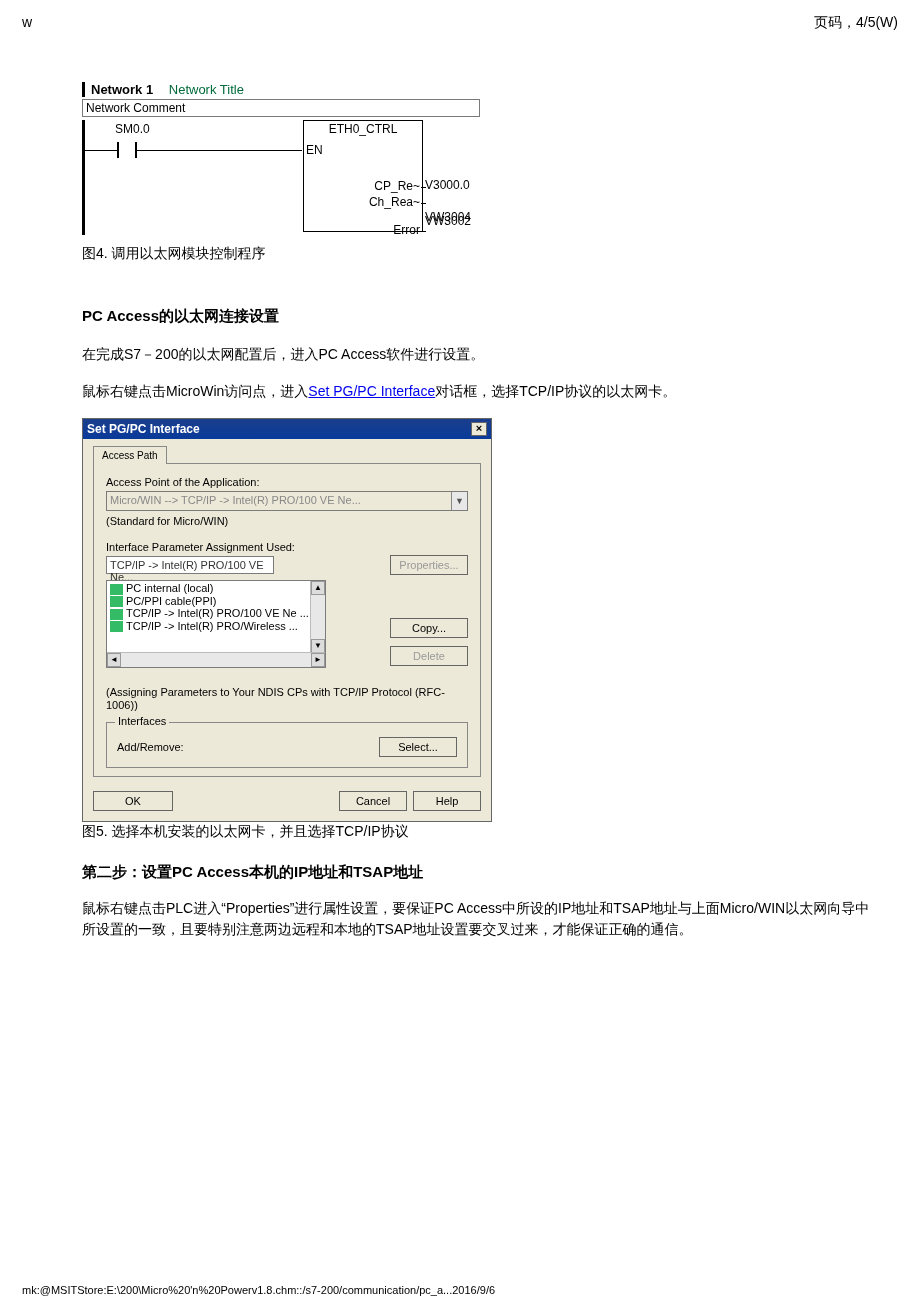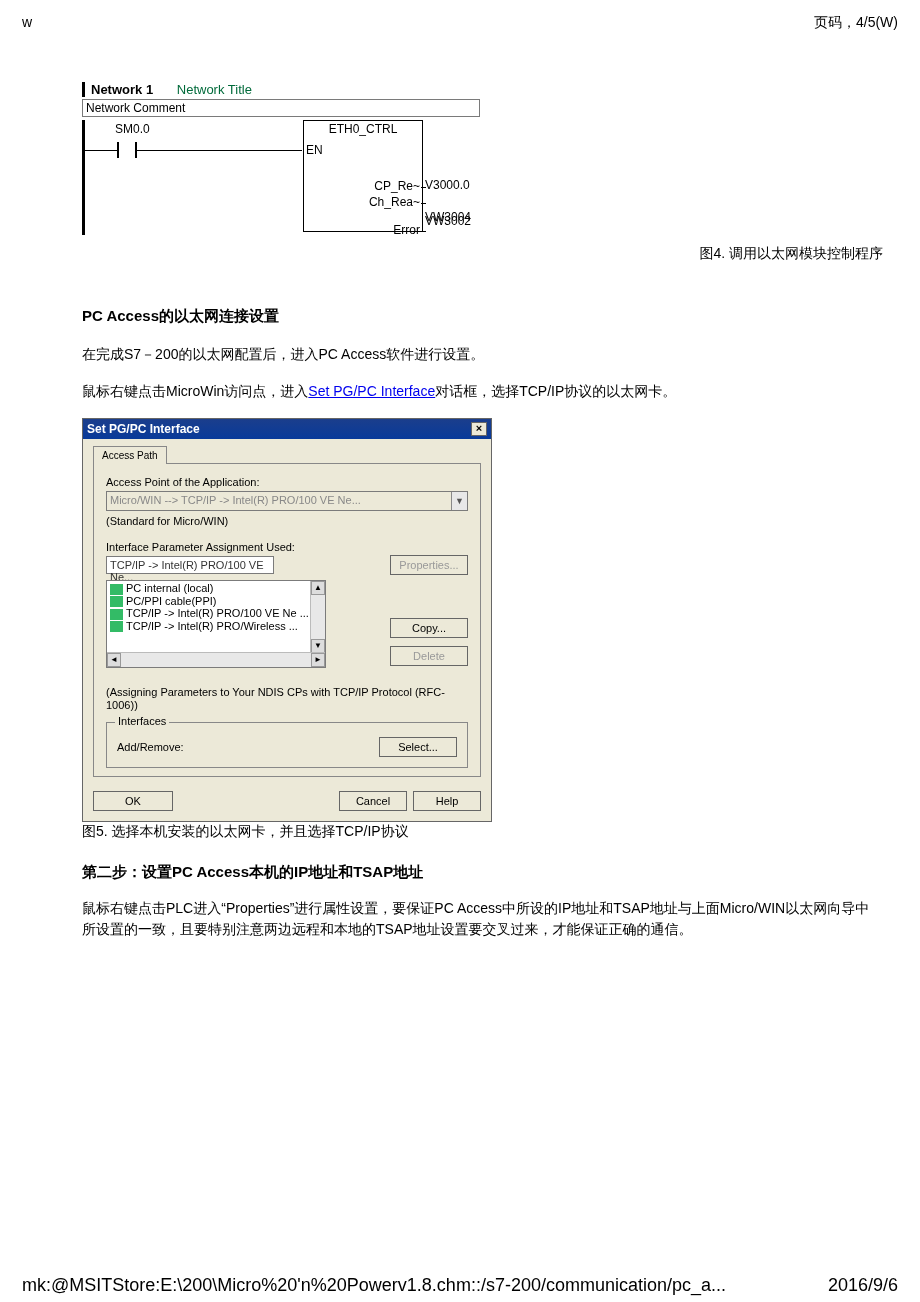--- a/index.html
+++ b/index.html
@@ -26,21 +26,21 @@
       margin-bottom: 10px;
     }
     .network-header {
       border-left: 3px solid #000;
       padding-left: 6px;
       font-size: 13px;
       font-family: Arial, sans-serif;
       margin-bottom: 2px;
     }
     .network-header b { font-weight: bold; }
-    .network-title-text { color: #006a3a; margin-left: 20px; }
+    .network-title-text { color: #006a3a; margin-left: 12px; }
     .network-comment {
       border: 1px solid #7a7a7a;
       font-size: 12px;
       padding: 1px 3px;
       font-family: Arial, sans-serif;
       width: 398px;
       background: #fff;
     }
     .ladder {
       position: relative;
@@ -97,21 +97,21 @@
       border-top: 1px solid #000;
     }
     .fb-ext {
       position: absolute;
       font-size: 12px;
       left: 340px;
       width: 60px;
       text-align: left;
     }
 
-    .caption { font-size: 14px; margin-top: 2px; margin-bottom: 44px; text-align: right; }
+    .caption { font-size: 14px; margin-top: 2px; margin-bottom: 44px; }
     h3.sec1 { font-size: 15px; font-weight: bold; margin: 20px 0 18px 0; }
     h3.sec2 { font-size: 15px; font-weight: bold; margin: 20px 0 16px 0; }
     p.para { font-size: 14px; line-height: 1.5; margin-bottom: 16px; }
     a.dlg-link { color: #0000ee; text-decoration: underline; }
 
     
     .dlg {
       width: 410px;
       border: 1px solid #666;
       font-family: Tahoma, Arial, sans-serif;
@@ -224,24 +224,24 @@
     }
     .dlg-footer .spacer { flex:1; }
     .dlg-footer .dlg-btn { width:68px; }
 
     .caption2 { font-size:14px; margin-top:1px; margin-bottom:22px; }
 
     .page-footer {
       position: absolute;
       bottom: 6px;
       left: 22px;
-      right: 22px;
+      right: 34px;
       display:flex;
-      justify-content:space-between;
-      font-size:18px;
+      justify-content:flex-start;
+      font-size:11px;
       font-family: "SimSun", Arial;
     }
     body { min-height: 1302px; position: relative; }
   </style>
 </head>
 <body>
 
 <div class="page-header">
   <span>w</span>
   <span>页码，4/5(W)</span>

